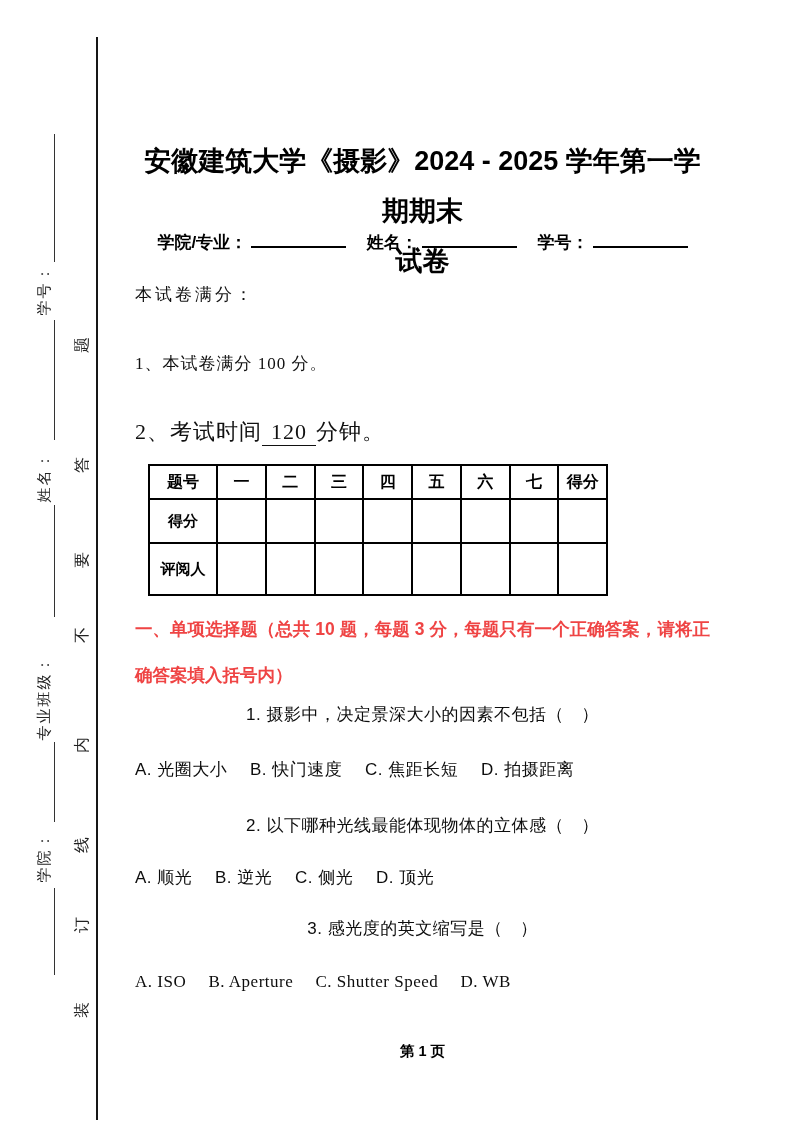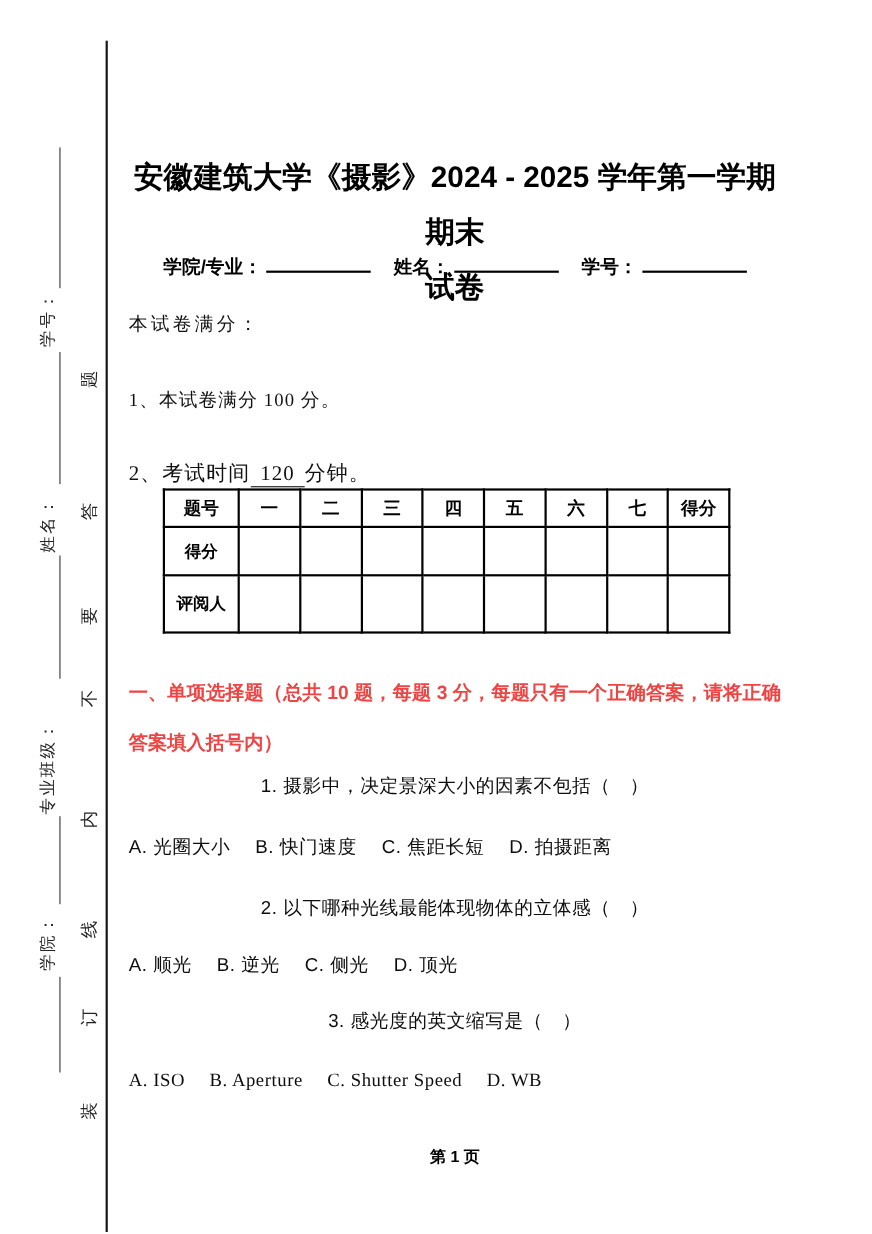--- a/index.html
+++ b/index.html
@@ -8,32 +8,32 @@
   
   .seal-border{position:absolute;left:96px;top:37px;width:2px;height:1083px;background:#161616;}
   .v-label{position:absolute;left:44px;transform:translate(-50%,-50%) rotate(-90deg);
            white-space:nowrap;font-family:"Liberation Serif",serif;font-size:15px;
            letter-spacing:2px;color:#222;}
   .fill-line{position:absolute;left:54px;width:0;border-left:1.6px solid #333;}
   .seal-char{position:absolute;left:82px;transform:translate(-50%,-50%) rotate(-90deg);
              font-family:"Liberation Serif",serif;font-size:16px;color:#222;}
   
   .content{position:absolute;left:97px;top:0;width:696px;height:1122px;}
-  .blk{position:absolute;left:20px;right:83px;}
+  .blk{position:absolute;left:38px;right:83px;}
   .title{top:118px;text-align:center;font-weight:bold;font-size:27px;line-height:50px;color:#000;}
   .form-line{top:231px;text-align:center;font-weight:bold;font-size:17px;color:#000;white-space:nowrap;}
   .form-label{margin-left:16px;}
   .form-label:first-child{margin-left:0;}
   .blank{display:inline-block;width:95px;height:15px;border-bottom:2px solid #000;margin-left:4px;
          vertical-align:baseline;}
   .notice-h{top:283px;font-family:"Liberation Serif",serif;font-size:17px;letter-spacing:3px;}
   .notice-1{top:352px;font-family:"Liberation Serif",serif;font-size:17px;letter-spacing:1px;}
-  .notice-2{top:417px;font-family:"Liberation Serif",serif;font-size:19px;letter-spacing:1px;}
+  .notice-2{top:417px;font-family:"Liberation Serif",serif;font-size:22px;letter-spacing:1px;}
   .u-num{display:inline-block;padding:0 9px;border-bottom:1.6px solid #111;}
-  table.score{position:absolute;left:51px;top:444px;width:516px;border-collapse:collapse;
+  table.score{position:absolute;left:51px;top:464px;width:460px;border-collapse:collapse;
               table-layout:fixed;}
   table.score td,table.score th{border:2px solid #000;padding:0;text-align:center;
               font-family:"Liberation Sans",sans-serif;color:#000;}
   table.score th{font-size:16px;font-weight:bold;height:32px;}
   table.score td{height:42px;}
   td.rowlab{font-weight:bold;font-size:15px;}
   tr.last td{height:50px;}
   .section-h{top:606px;font-weight:bold;font-size:17.5px;line-height:46px;color:#ef4444;
              text-align:justify;}
   .question{font-size:17px;font-weight:500;color:#0d0d0d;letter-spacing:.5px;text-align:center;}

